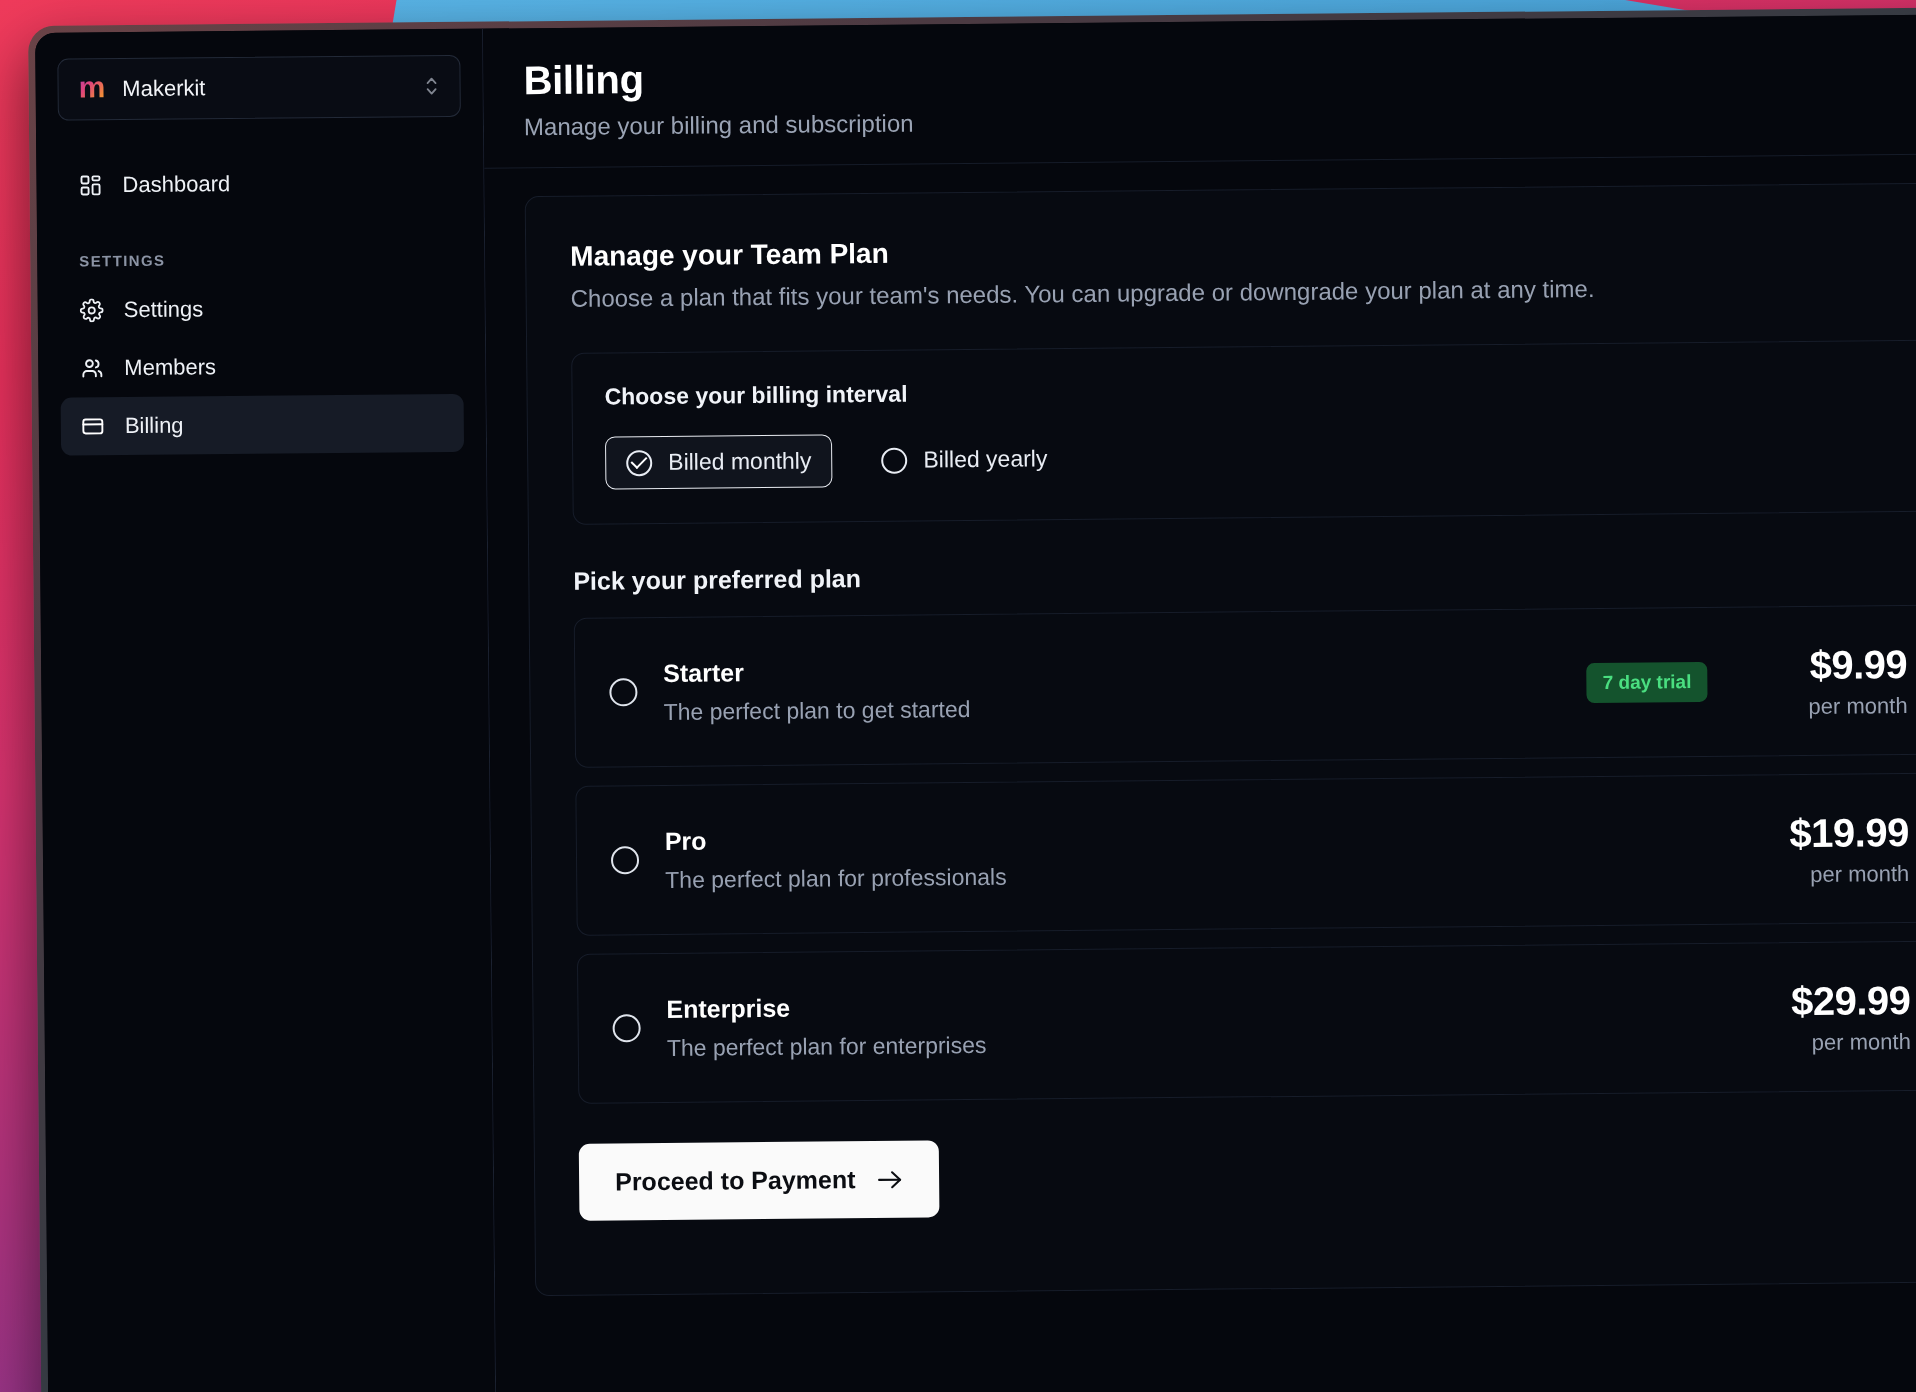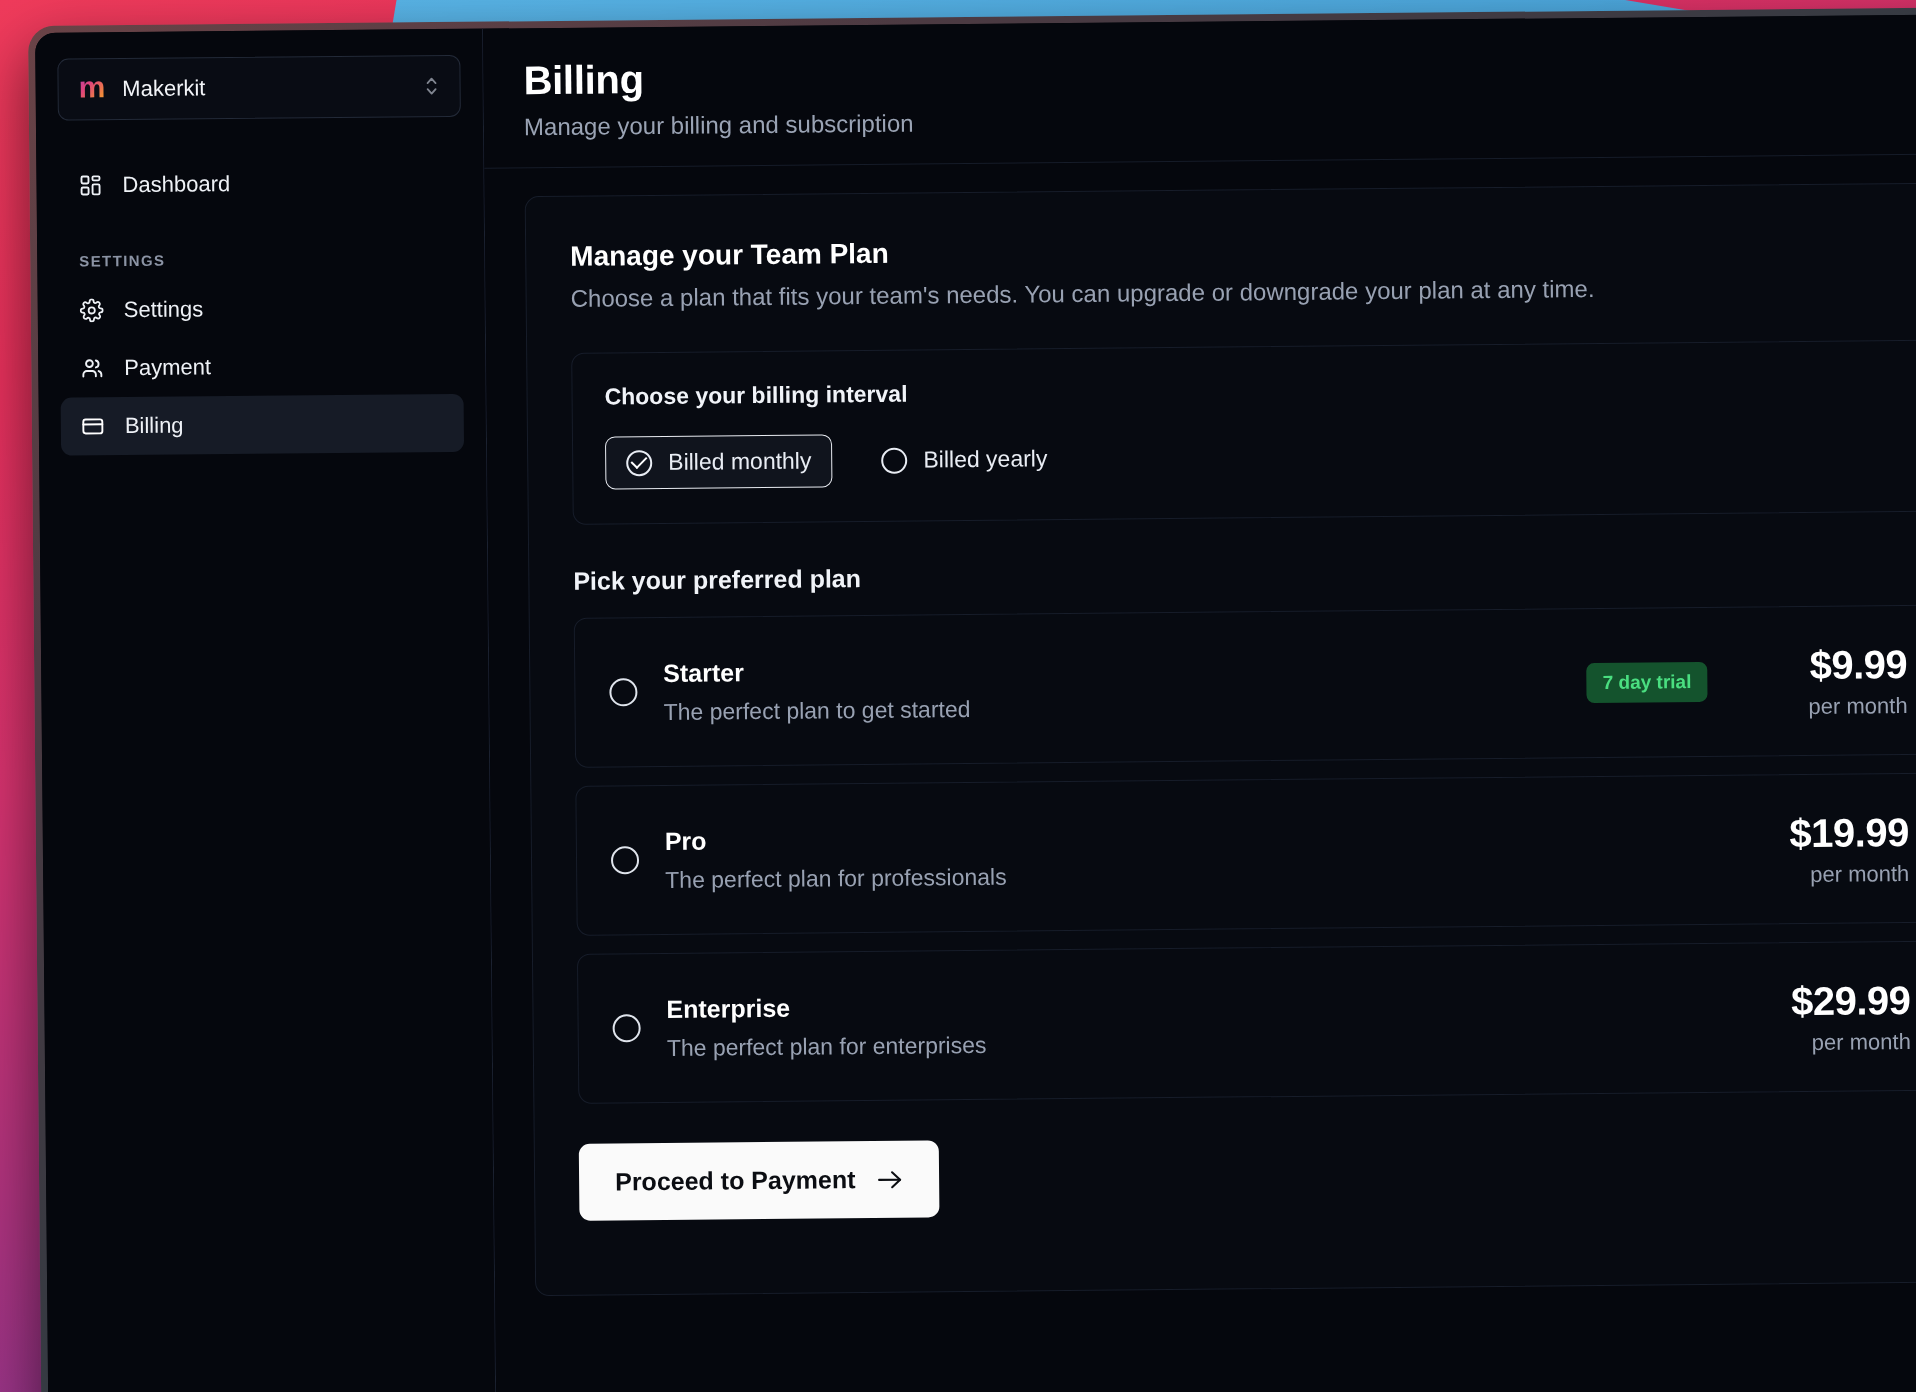--- a/index.html
+++ b/index.html
@@ -252,21 +252,21 @@
             <span>Settings</span>
           </div>
 
           <div class="nav-item">
             <svg class="ico" viewBox="0 0 24 24" fill="none" stroke="#eef1f6" stroke-width="1.9" stroke-linecap="round" stroke-linejoin="round">
               <path d="M15.5 20v-1.8a3.6 3.6 0 0 0-3.6-3.6H6.6A3.6 3.6 0 0 0 3 18.2V20"></path>
               <circle cx="9.2" cy="7.2" r="3.4"></circle>
               <path d="M21 20v-1.8a3.6 3.6 0 0 0-2.7-3.48"></path>
               <path d="M15.6 4.1a3.6 3.6 0 0 1 0 6.98"></path>
             </svg>
-            <span>Payment</span>
+            <span>Members</span>
           </div>
 
           <div class="nav-item active">
             <svg class="ico" viewBox="0 0 24 24" fill="none" stroke="#ffffff" stroke-width="1.9" stroke-linecap="round" stroke-linejoin="round">
               <rect x="2.5" y="5" width="19" height="14" rx="2.4"></rect>
               <line x1="2.5" y1="10" x2="21.5" y2="10"></line>
             </svg>
             <span>Billing</span>
           </div>
 

